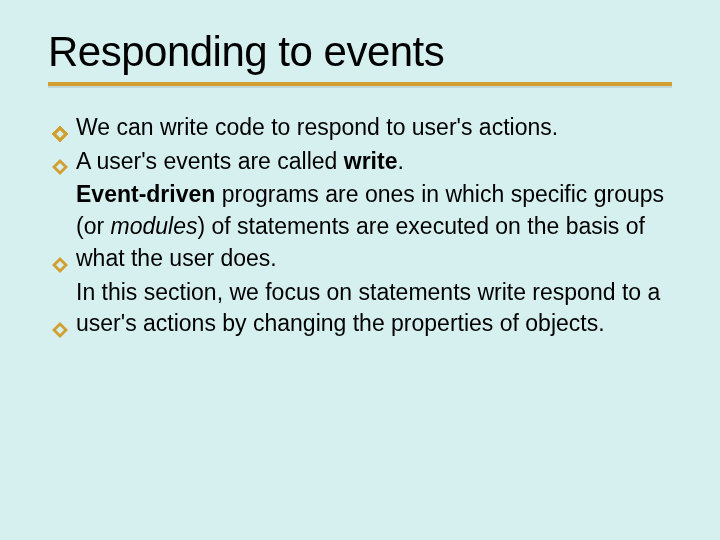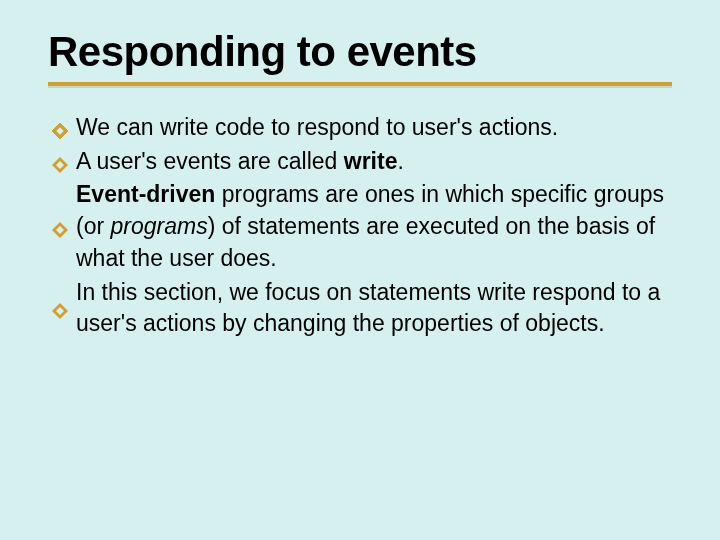--- a/index.html
+++ b/index.html
@@ -10,38 +10,38 @@
     color: #000;
   }
   .slide {
     width: 720px;
     height: 540px;
     padding: 28px 48px 40px 48px;
     position: relative;
   }
   .title {
     font-size: 42px;
-    font-weight: 700;
+    font-weight: 400;
     color: #000;
     letter-spacing: -0.5px;
     margin-bottom: 6px;
   }
   .rule {
     height: 4px;
     background: #d2a030;
     width: 100%;
     margin-bottom: 26px;
     box-shadow: 0 2px 0 rgba(0,0,0,0.1);
   }
   .content {
     padding-left: 2px;
   }
   .bullet-item {
     display: flex;
-    align-items: center;
+    align-items: flex-end;
     margin-bottom: 2px;
     font-size: 23px;
     line-height: 1.38;
     color: #000;
   }
   .bullet-icon {
     flex: 0 0 auto;
     width: 20px;
     height: 20px;
     margin-top: 6px;
@@ -85,21 +85,21 @@
       </span>
     </div>
 
     <div class="bullet-item">
       <span class="bullet-icon">
         <svg viewBox="0 0 20 20" fill="currentColor">
             <path d="M10 2 L18 10 L10 18 L2 10 Z M10 6 L14 10 L10 14 L6 10 Z" fill="currentColor" fill-rule="evenodd"></path>
           </svg>
       </span>
       <span class="bullet-text">
-        <span class="bold">Event-driven</span><span> programs are ones in which specific groups (or </span><span class="italic">programs</span><span>) of statements are executed on the basis of what the user does.</span>
+        <span class="bold">Event-driven</span><span> programs are ones in which specific groups (or </span><span class="italic">modules</span><span>) of statements are executed on the basis of what the user does.</span>
       </span>
     </div>
 
     <div class="bullet-item">
       <span class="bullet-icon">
         <svg viewBox="0 0 20 20" fill="currentColor">
             <path d="M10 2 L18 10 L10 18 L2 10 Z M10 6 L14 10 L10 14 L6 10 Z" fill="currentColor" fill-rule="evenodd"></path>
           </svg>
       </span>
       <span class="bullet-text">In this section, we focus on statements write respond to a user's actions by changing the properties of objects.</span>

